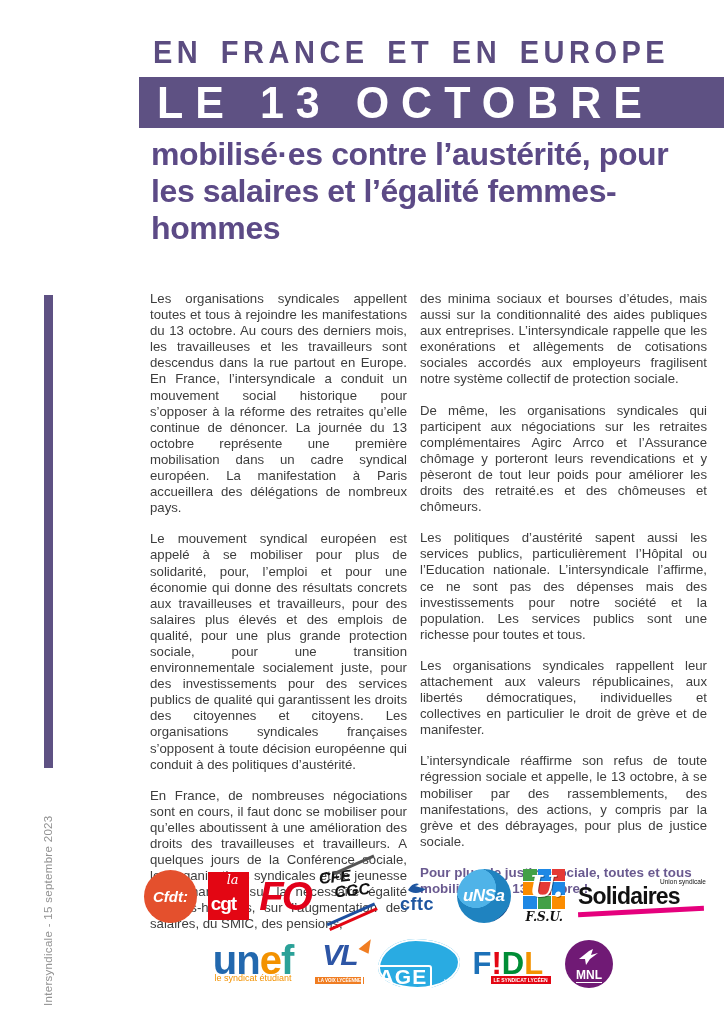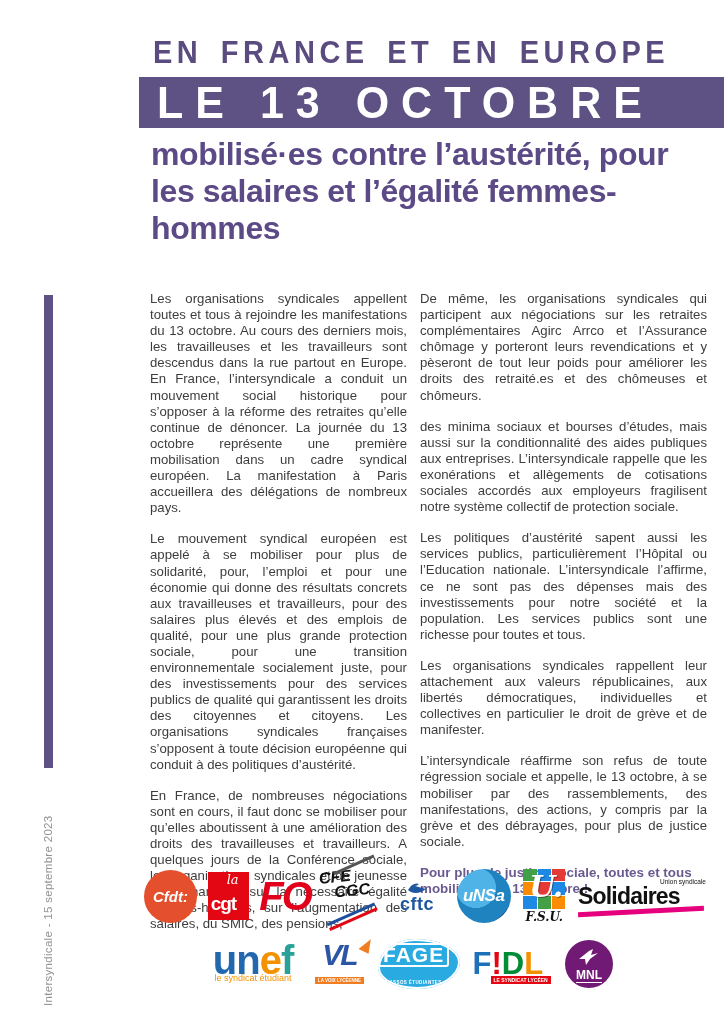--- a/index.html
+++ b/index.html
@@ -100,21 +100,21 @@
   .unef .u2{color:#f39200;}
   .unef .u3{color:#2aa198;}
   .unef .sub{font-size:9px;font-weight:normal;color:#f39200;line-height:9px;}
   
   .vl{width:52px;text-align:center;}
   .vl .big{font-size:30px;font-weight:900;font-style:italic;color:#2d55a5;line-height:26px;letter-spacing:-2px;position:relative;}
   .vl .flame{position:absolute;right:-6px;top:-4px;width:0;height:0;border-left:7px solid transparent;border-right:4px solid transparent;border-bottom:14px solid #f07d22;transform:rotate(25deg);}
   .vl .sub{display:inline-block;background:#f07d22;color:#fff;font-size:4.5px;font-weight:bold;padding:1px 3px;line-height:5px;margin-top:1px;}
   
   .fage{width:82px;height:50px;background:#29abe2;border-radius:46% 54% 52% 48%/58% 46% 54% 42%;
-    display:flex;flex-direction:column;align-items:flex-start;justify-content:center;color:#fff;
+    display:flex;flex-direction:row;align-items:flex-end;justify-content:center;color:#fff;
     box-shadow:0 0 0 2px #ffffff inset;gap:12px;}
   .fage .big{font-weight:900;font-size:21px;letter-spacing:1px;line-height:20px;border:2px solid #fff;padding:0 3px;border-radius:3px;}
   .fage .sub{font-size:4.5px;font-weight:bold;letter-spacing:0.4px;margin-top:1px;}
   
   .fidl{width:80px;text-align:left;position:relative;}
   .fidl .big{font-size:31px;font-weight:900;line-height:26px;letter-spacing:0px;}
   .fidl .f{color:#1d71b8;}
   .fidl .ex{color:#e30613;}
   .fidl .d{color:#008d36;}
   .fidl .l{color:#f39200;}
@@ -136,22 +136,22 @@
 
   <div class="leftbar"></div>
 
   <div class="columns">
     <div class="col1">
       <p class="para">Les organisations syndicales appellent toutes et tous à rejoindre les manifestations du 13 octobre. Au cours des derniers mois, les travailleuses et les travailleurs sont descendus dans la rue partout en Europe. En France, l’intersyndicale a conduit un mouvement social historique pour s’opposer à la réforme des retraites qu’elle continue de dénoncer. La journée du 13 octobre représente une première mobilisation dans un cadre syndical européen. La manifestation à Paris accueillera des délégations de nombreux pays.</p>
       <p class="para">Le mouvement syndical européen est appelé à se mobiliser pour plus de solidarité, pour, l’emploi et pour une économie qui donne des résultats concrets aux travailleuses et travailleurs, pour des salaires plus élevés et des emplois de qualité, pour une plus grande protection sociale, pour une transition environnementale socialement juste, pour des investissements pour des services publics de qualité qui garantissent les droits des citoyennes et citoyens. Les organisations syndicales françaises s’opposent à toute décision européenne qui conduit à des politiques d’austérité.</p>
       <p class="para">En France, de nombreuses négociations sont en cours, il faut donc se mobiliser pour qu’elles aboutissent à une amélioration des droits des travailleuses et travailleurs. A quelques jours de la Conférence sociale, les organisations syndicales et de jeunesse sont unanimes sur la nécessaire égalité femmes-hommes, sur l’augmentation des salaires, du SMIC, des pensions,</p>
     </div>
     <div class="col2">
+      <p class="para">des minima sociaux et bourses d’études, mais aussi sur la conditionnalité des aides publiques aux entreprises. L’intersyndicale rappelle que les exonérations et allègements de cotisations sociales accordés aux employeurs fragilisent notre système collectif de protection sociale.</p>
       <p class="para">De même, les organisations syndicales qui participent aux négociations sur les retraites complémentaires Agirc Arrco et l’Assurance chômage y porteront leurs revendications et y pèseront de tout leur poids pour améliorer les droits des retraité.es et des chômeuses et chômeurs.</p>
-      <p class="para">des minima sociaux et bourses d’études, mais aussi sur la conditionnalité des aides publiques aux entreprises. L’intersyndicale rappelle que les exonérations et allègements de cotisations sociales accordés aux employeurs fragilisent notre système collectif de protection sociale.</p>
       <p class="para">Les politiques d’austérité sapent aussi les services publics, particulièrement l’Hôpital ou l’Education nationale. L’intersyndicale l’affirme, ce ne sont pas des dépenses mais des investissements pour notre société et la population. Les services publics sont une richesse pour toutes et tous.</p>
       <p class="para">Les organisations syndicales rappellent leur attachement aux valeurs républicaines, aux libertés démocratiques, individuelles et collectives en particulier le droit de grève et de manifester.</p>
       <p class="para">L’intersyndicale réaffirme son refus de toute régression sociale et appelle, le 13 octobre, à se mobiliser par des rassemblements, des manifestations, des actions, y compris par la grève et des débrayages, pour plus de justice sociale.</p>
       <p class="closing">Pour plus de justice sociale, toutes et tous mobilisé·es le 13 octobre !</p>
     </div>
   </div>
 
   <div class="vtext">Intersyndicale - 15 septembre 2023</div>
 
   <div class="logo-row1">

